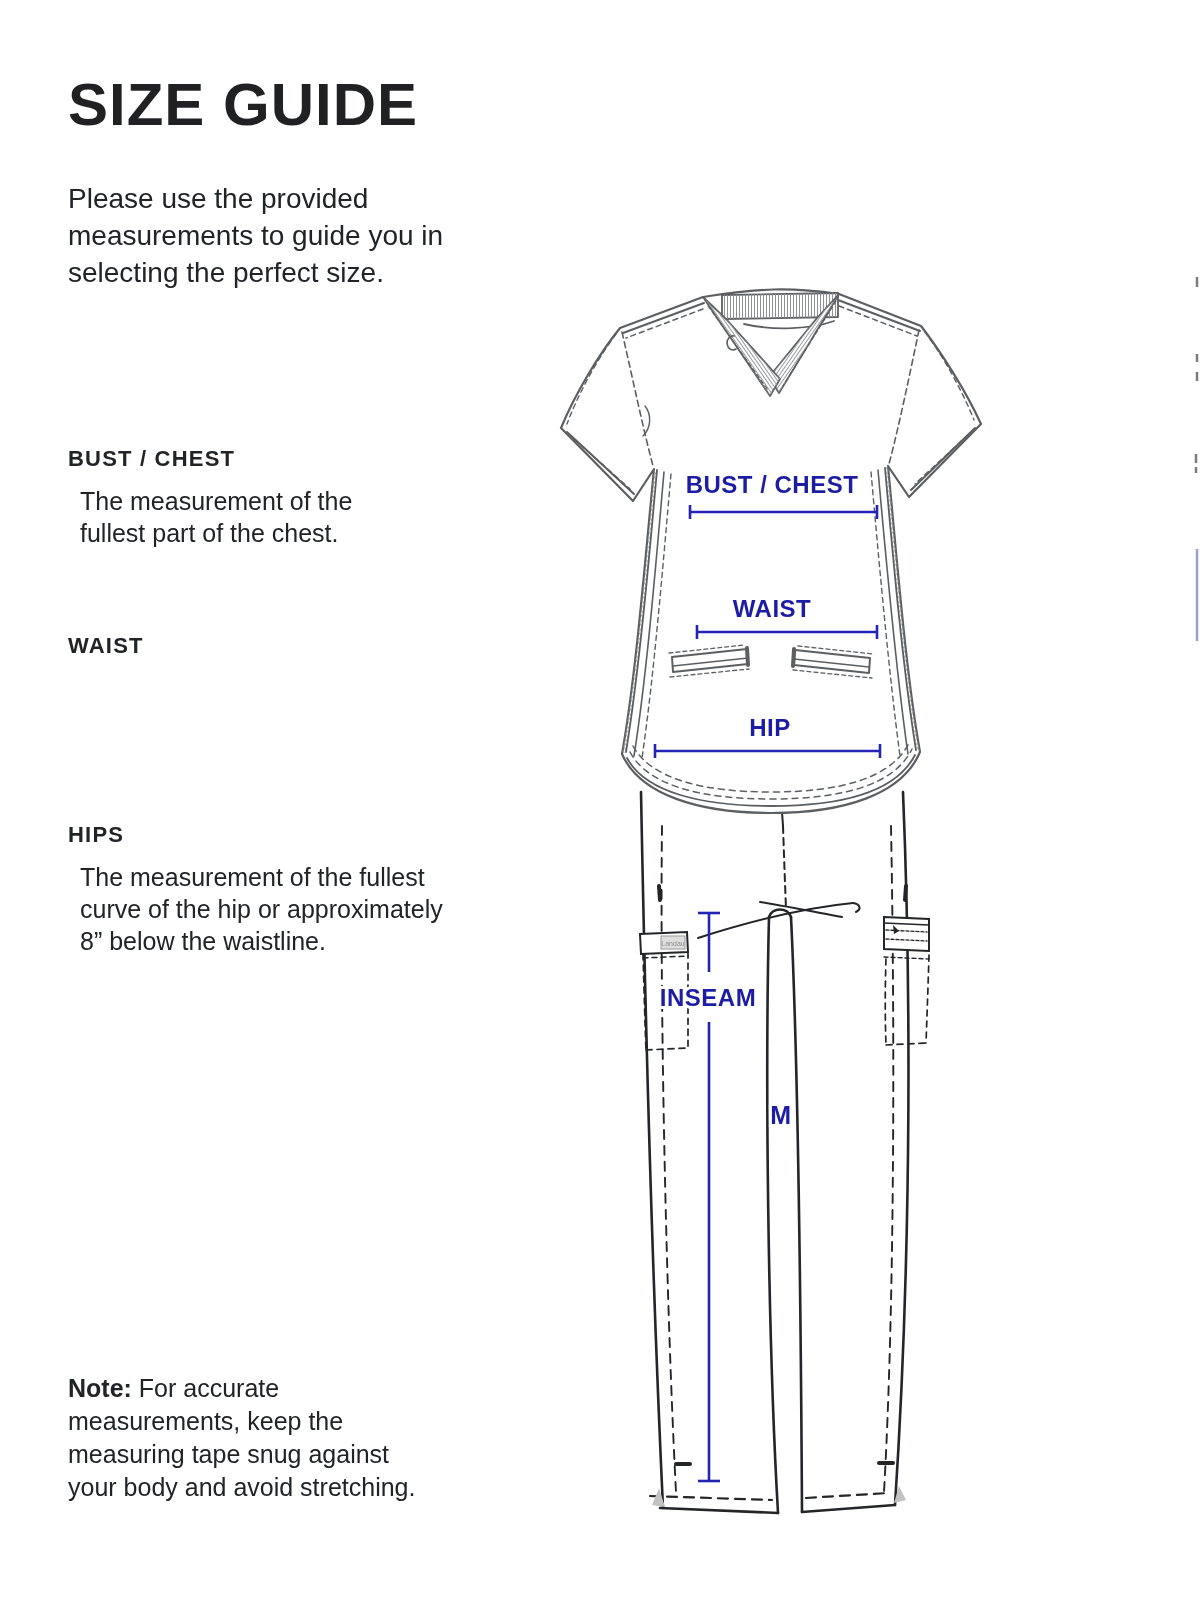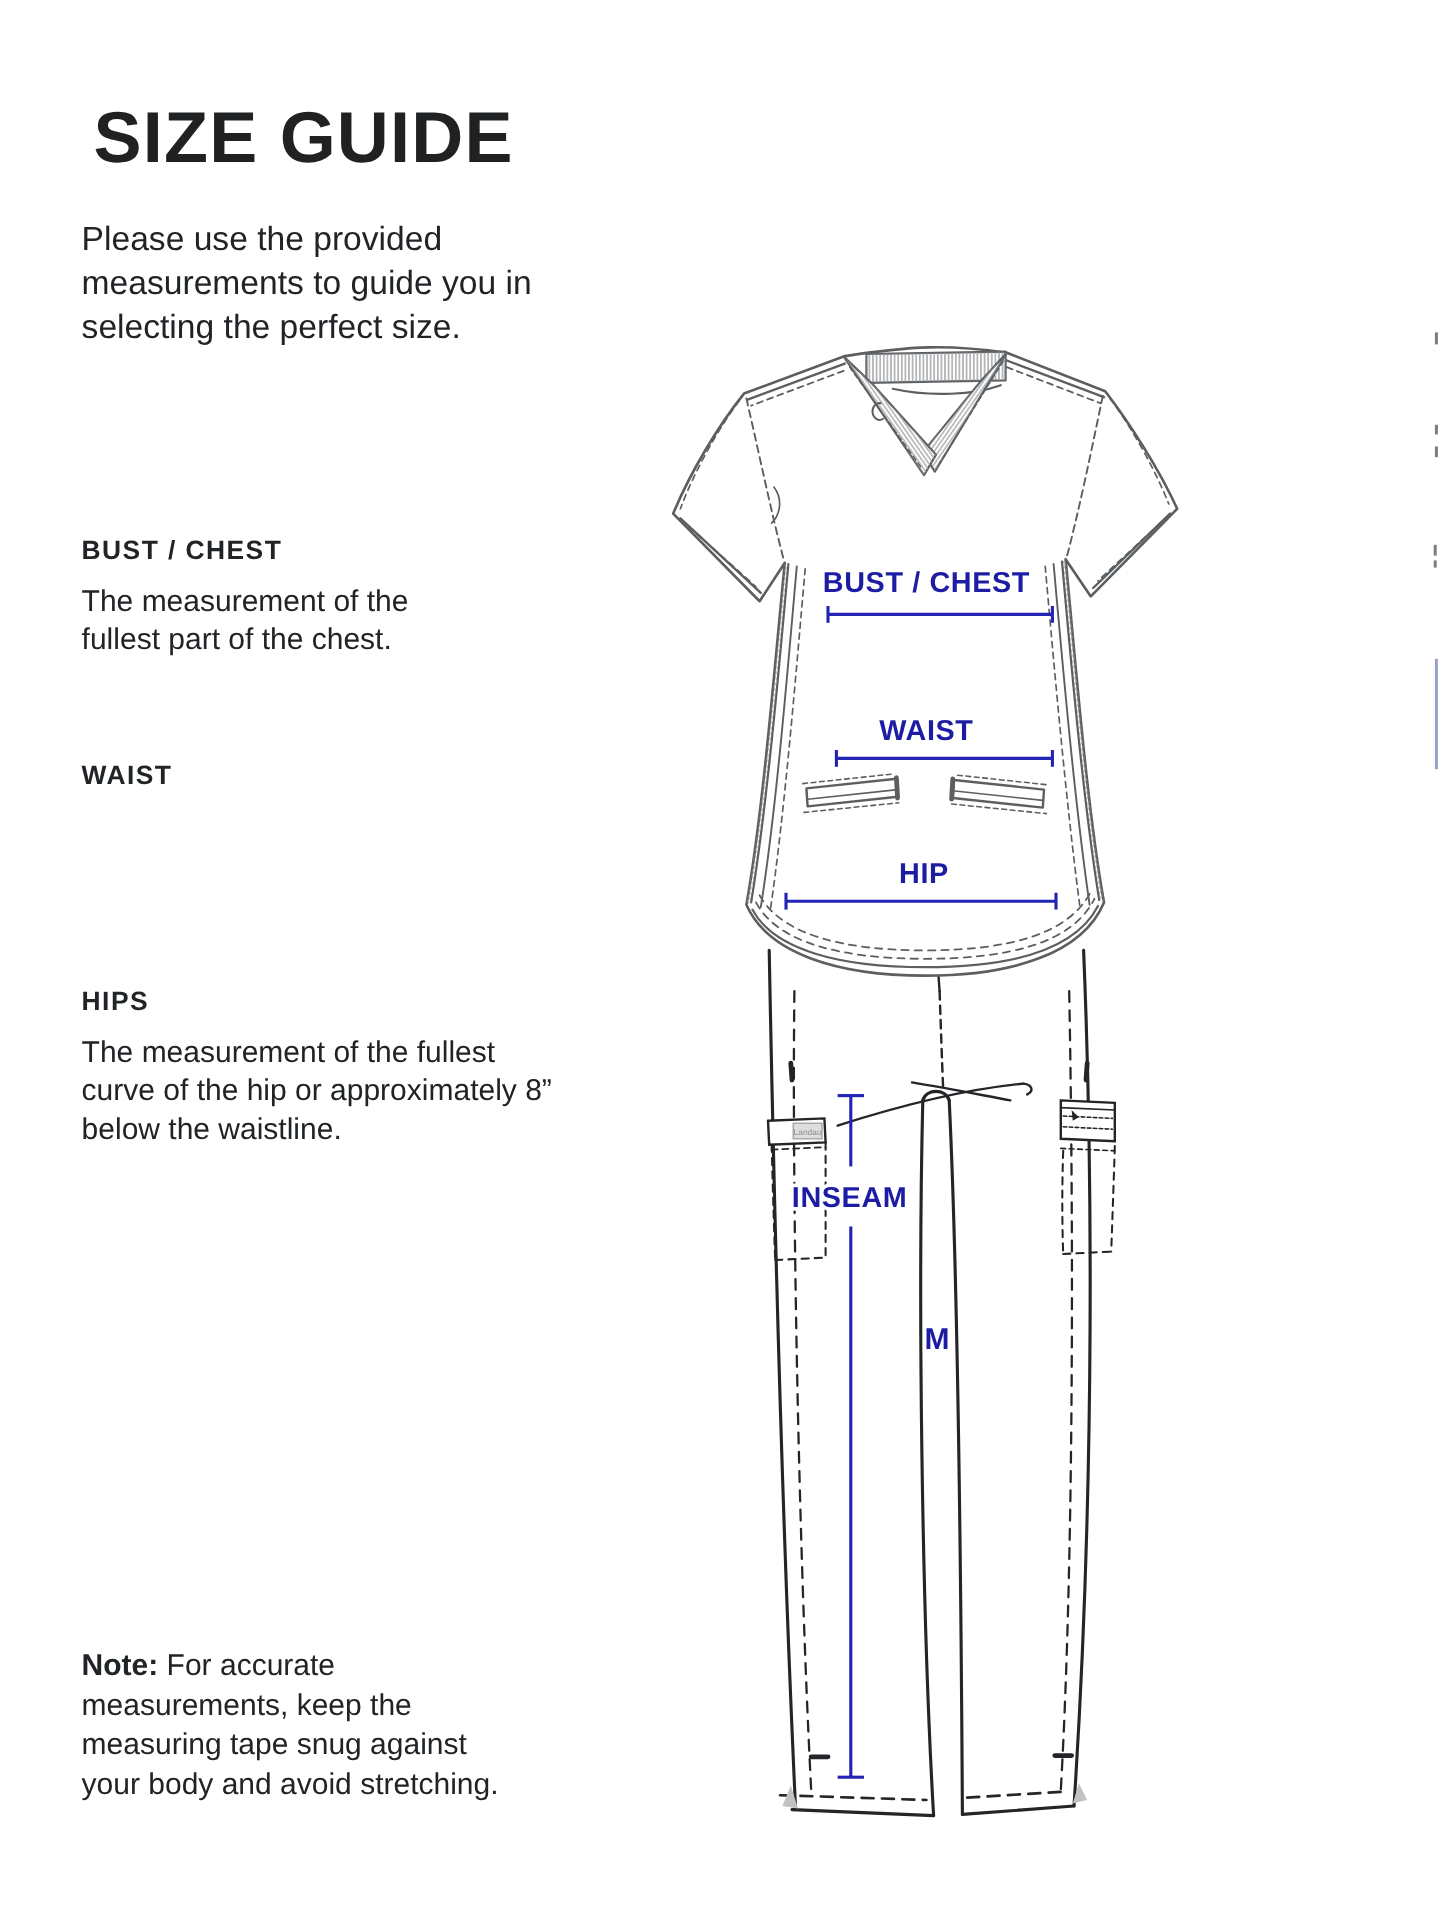--- a/index.html
+++ b/index.html
@@ -2,30 +2,30 @@
 <html><head>
 <meta charset="utf-8">
 <style>
   html,body{margin:0;padding:0;}
   body{
     width:1200px;height:1600px;position:relative;background:#ffffff;
     font-family:"Liberation Sans",sans-serif;color:#212427;overflow:hidden;
   }
   .abs{position:absolute;}
   .page-title{
-    left:68px;top:70px;margin:10px;font-size:60px;font-weight:800;
+    left:68px;top:70px;margin:0;font-size:60px;font-weight:800;
     letter-spacing:1px;color:#1f2123;
   }
   .intro{
     left:68px;top:180px;width:455px;font-size:28px;line-height:37px;color:#212427;
   }
   .sec h3{
     margin:0 0 13px 0;font-size:22px;font-weight:700;letter-spacing:1.2px;color:#212427;
   }
-  .sec p{margin:0;font-size:25px;line-height:32px;color:#212427;}
+  .sec p{margin:12px;font-size:25px;line-height:32px;color:#212427;}
   .sec{left:68px;}
   .sec-bust{top:446px;width:320px;}
   .sec-waist{top:633px;width:340px;}
   .sec-hips{top:822px;width:400px;}
   .sec-inseam{top:1024px;width:375px;}
   .note{
     left:68px;top:1372px;width:360px;font-size:25px;line-height:33px;color:#212427;
   }
   .note b{font-weight:700;}
   svg{display:block;}

